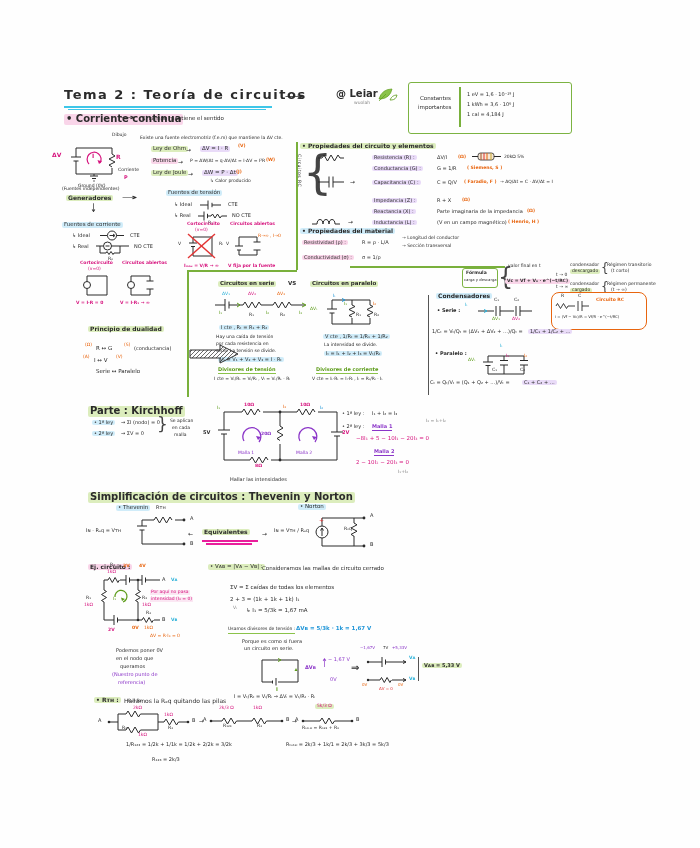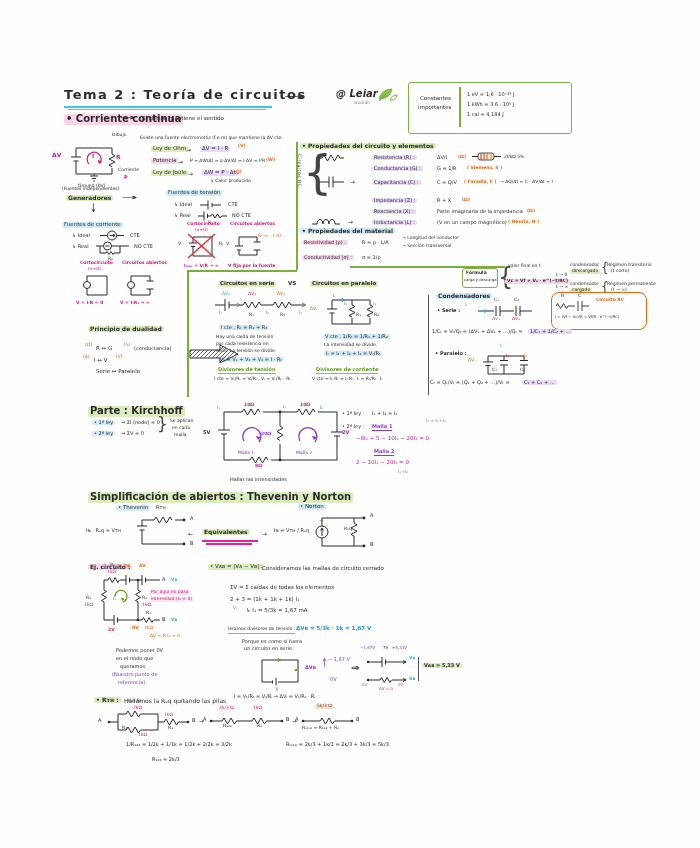--- a/index.html
+++ b/index.html
@@ -32,21 +32,21 @@
 </style>
 </head>
 <body>
 
 <div id="page">
 
   <span class="t f13 b" style="left:64px;top:88px;letter-spacing:1.5px">Tema 2 : Teoría de circuitos</span>
   <div class="cyline" style="left:64px;top:106px;width:208px;height:2px"></div>
   <div class="cyline" style="left:68px;top:109px;width:198px;height:1px"></div>
   <span class="t f10" style="left:284px;top:92px"><span class="sx">→</span></span>
-  <span class="t f10 b" style="left:336px;top:89px;font-style:italic">@ Leiar</span>
+  <span class="t f10 b" style="left:336px;top:89px;">@ Leiar</span>
   <span class="t f4 gy" style="left:354px;top:101px">wuolah</span>
   <svg style="left:376px;top:86px" width="22" height="16">
     <path d="M3 13 Q6 3 16 3 Q14 12 5 13 Z" fill="#8bc34a" stroke="#5d9c1a" stroke-width="0.7"></path>
     <path d="M14 14 Q16 9 21 9 Q20 14 15 14 Z" fill="none" stroke="#5d9c1a" stroke-width="0.8"></path>
     <line x1="3" y1="15" x2="10" y2="8" stroke="#5d9c1a" stroke-width="0.7"></line>
   </svg>
 
   <div class="gbox" style="left:408px;top:82px;width:162px;height:50px"></div>
   <span class="t f55" style="left:420px;top:96px">Constantes</span>
   <span class="t f55" style="left:418px;top:105px">importantes</span>
@@ -490,21 +490,21 @@
   <span class="t f5" style="left:342px;top:411px">• 1ª ley :</span>
   <span class="t f5" style="left:372px;top:411px">I₁ + I₂ = I₃</span>
   <span class="t f5" style="left:342px;top:424px">• 2ª ley :</span>
   <span class="t f5 b pu ulpu" style="left:372px;top:424px">Malla 1</span>
   <span class="t f4 gy" style="left:426px;top:419px">I₃ = I₁+I₂</span>
   <span class="t f55 pk" style="left:356px;top:436px">−8I₁ + 5 − 10I₁ − 20I₃ = 0</span>
   <span class="t f5 b pu ulpu" style="left:374px;top:449px">Malla 2</span>
   <span class="t f55 pk" style="left:356px;top:460px">2 − 10I₂ − 20I₃ = 0</span>
   <span class="t f4 gy" style="left:398px;top:470px">I₁+I₂</span>
 
-  <span class="t f65 b hgr" style="left:88px;top:492px">Simplificación de abiertos : Thevenin y Norton</span>
+  <span class="t f65 b hgr" style="left:88px;top:492px">Simplificación de circuitos : Thevenin y Norton</span>
   <span class="t f55 hbl" style="left:116px;top:505px">• Thevenin</span>
   <svg style="left:132px;top:512px" width="58" height="36">
     <g stroke="#2b2b2b" stroke-width="1" fill="none">
       <path d="M10 8 H22"></path>
         <path d="M22 8 l2 -3 l3.5 6 l3.5 -6 l3.5 6 l3.5 -6 l2 3"></path>
         <path d="M43 8 H52"></path>
       <path d="M10 8 V14"></path>
         <line x1="5" y1="14" x2="15" y2="14"></line>
         <line x1="7.5" y1="18" x2="12.5" y2="18"></line>
       <path d="M10 18 V32 H52"></path>

